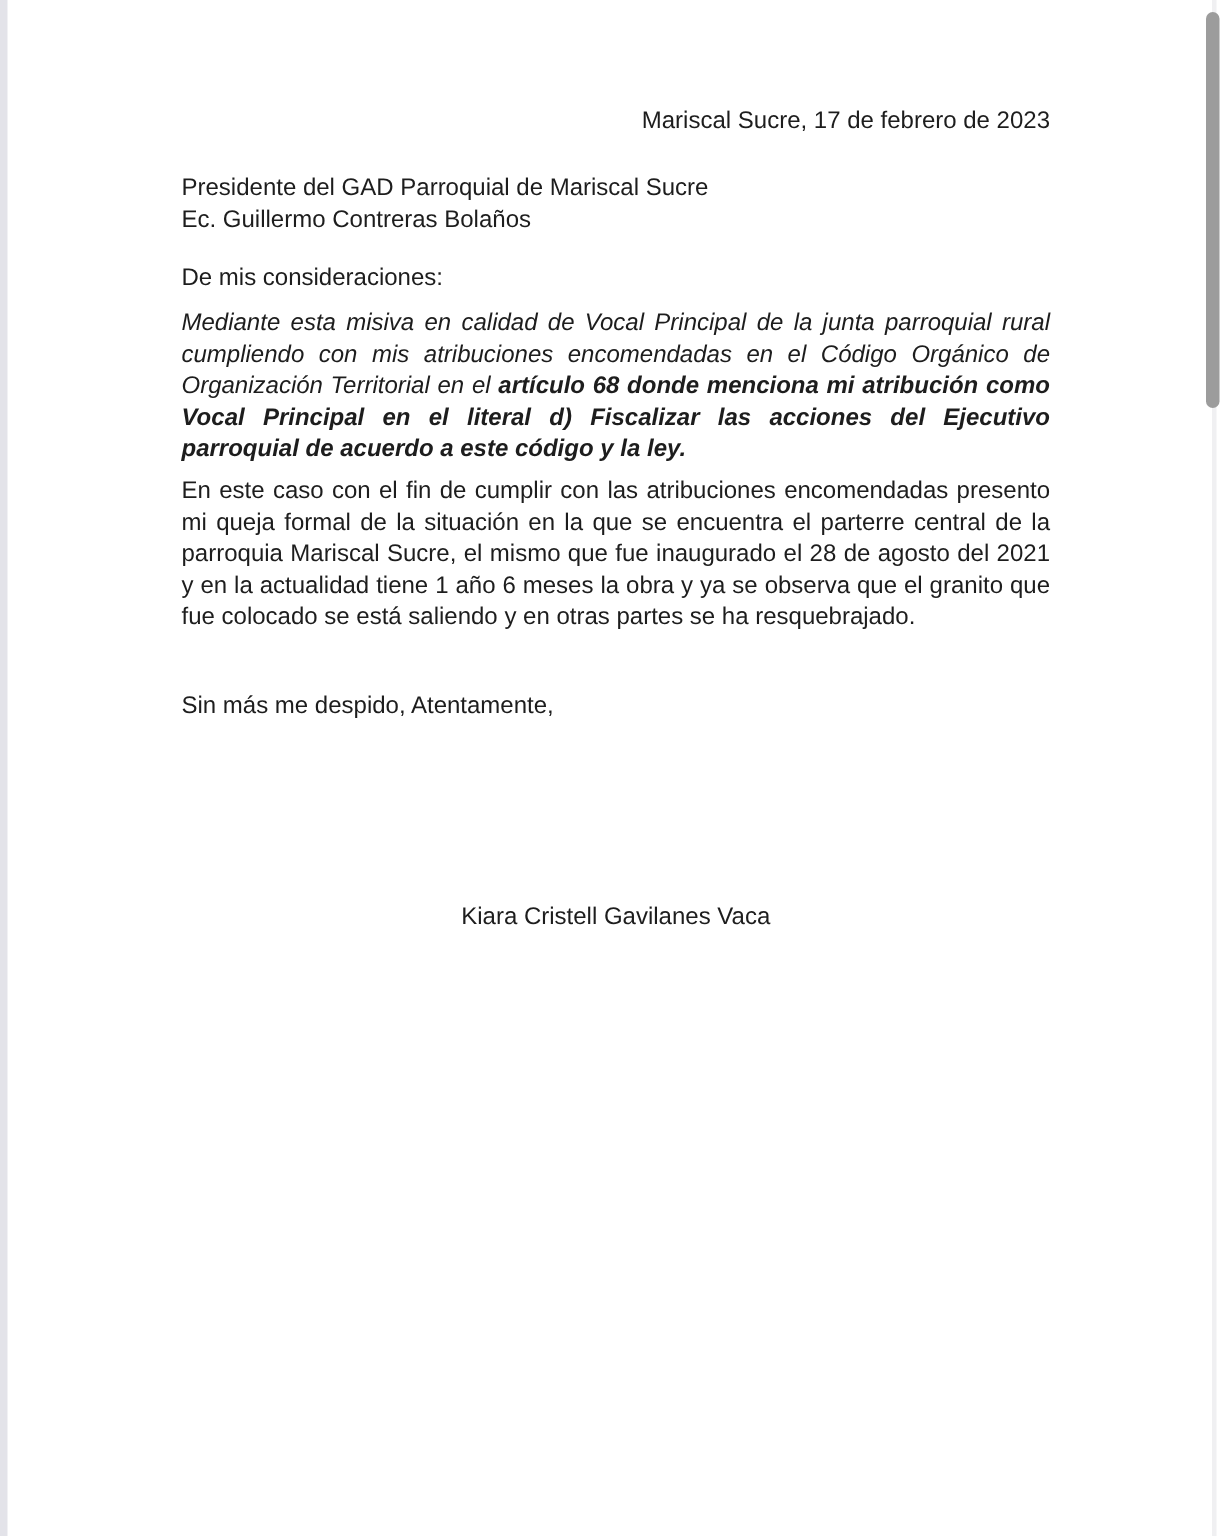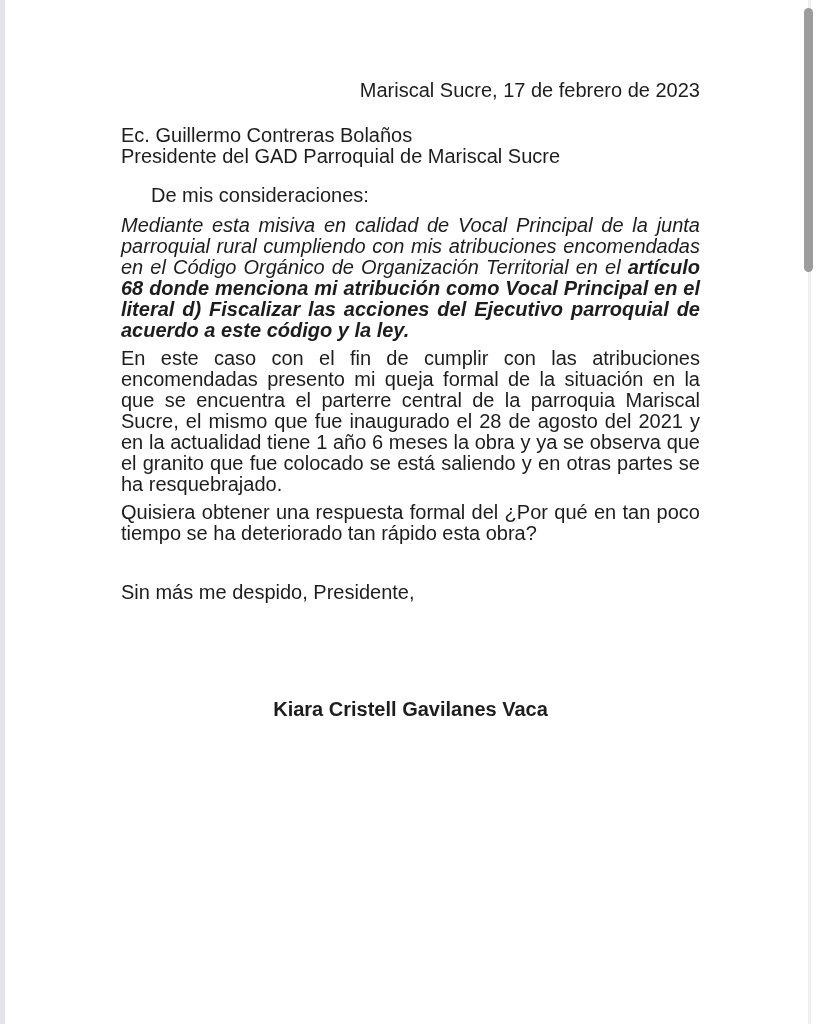--- a/index.html
+++ b/index.html
@@ -17,50 +17,49 @@
   }
   .left-edge {
     position: absolute;
     left: 0; top: 0;
     width: 5px; height: 100%;
     background: #e3e3e9;
   }
   .page-content {
     position: absolute;
     left: 121px;
-    top: 10px;
+    top: 0;
     width: 579px;
-    font-size: 20px;
+    font-size: 16px;
     line-height: 21px;
   }
   .date-line {
     margin-top: 70px;
     text-align: right;
   }
   .recipient-block {
     margin-top: 24px;
   }
   .salutation {
     margin-top: 18px;
-    margin-left: 30px;
   }
   p.para {
     margin: 0;
     text-align: justify;
   }
   p.para.p1 { margin-top: 9px; font-style: italic; }
   p.para.p2 { margin-top: 7px; }
   p.para.p3 { margin-top: 7px; }
   .closing {
     margin-top: 38px;
   }
   .signature-block {
-    margin-top: 96px;
+    margin-top: 120px;
     text-align: center;
-    font-weight: bold;
+    font-weight: normal;
   }
   strong { font-weight: bold; }
   .scroll-track {
     position: absolute;
     top: 0;
     right: 8px;
     width: 3px;
     height: 100%;
     background: #f0f0f2;
   }
@@ -77,33 +76,32 @@
 </head>
 <body>
 
 <div class="left-edge"></div>
 
 <div class="page-content">
 
   <div class="date-line">Mariscal Sucre, 17 de febrero de 2023</div>
 
   <div class="recipient-block">
+    <div>Presidente del GAD Parroquial de Mariscal Sucre</div>
     <div>Ec. Guillermo Contreras Bolaños</div>
-    <div>Presidente del GAD Parroquial de Mariscal Sucre</div>
   </div>
 
   <div class="salutation">De mis consideraciones:</div>
 
   <p class="para p1"><span>Mediante esta misiva en calidad de Vocal Principal de la junta parroquial rural cumpliendo con mis atribuciones encomendadas en el Código Orgánico de Organización Territorial en el </span><strong>artículo 68 donde menciona mi atribución como Vocal Principal en el literal d) Fiscalizar las acciones del Ejecutivo parroquial de acuerdo a este código y la ley.</strong></p>
 
   <p class="para p2">En este caso con el fin de cumplir con las atribuciones encomendadas presento mi queja formal de la situación en la que se encuentra el parterre central de la parroquia Mariscal Sucre, el mismo que fue inaugurado el 28 de agosto del 2021 y en la actualidad tiene 1 año 6 meses la obra y ya se observa que el granito que fue colocado se está saliendo y en otras partes se ha resquebrajado.</p>
 
-  <p class="para p3">Quisiera obtener una respuesta formal del ¿Por qué en tan poco tiempo se ha deteriorado tan rápido esta obra?</p>
 
-  <div class="closing">Sin más me despido, Presidente,</div>
+  <div class="closing">Sin más me despido, Atentamente,</div>
 
   <div class="signature-block">
     <div>Kiara Cristell Gavilanes Vaca</div>
   </div>
 
 </div>
 
 <div class="scroll-track"></div>
 <div class="scroll-thumb"></div>
 

